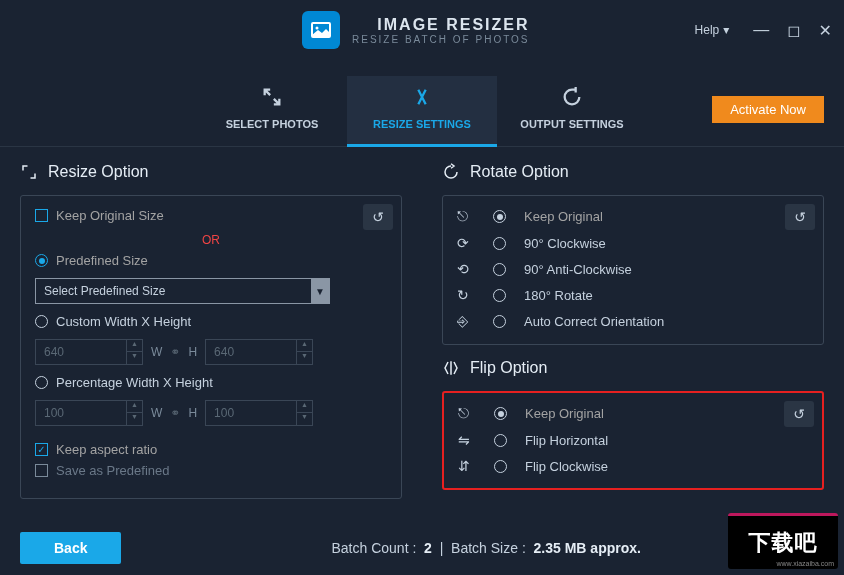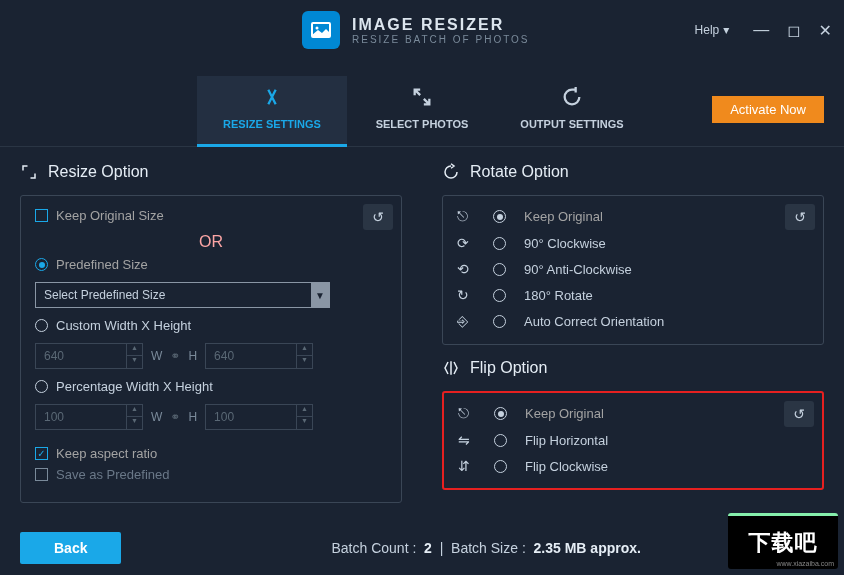--- a/index.html
+++ b/index.html
@@ -1,17 +1,17 @@
 <!DOCTYPE html>
 <html><head>
 <meta charset="utf-8">
 <style>
 * { margin: 0; padding: 0; box-sizing: border-box; }
 body { font-family: 'Segoe UI', Arial, sans-serif; background: #1a2332; color: #c5d1de; width: 844px; height: 575px; overflow: hidden; position: relative; }
-.titlebar { display: flex; align-items: center; padding: 8px 12px 4px 12px; height: 56px; }
+.titlebar { display: flex; align-items: center; padding: 8px 12px 4px 12px; height: 56px; text-align: right; }
 .logo { width: 38px; height: 38px; background: #0088d4; border-radius: 6px; display: flex; align-items: center; justify-content: center; margin-left: 290px; }
 .logo svg { width: 24px; height: 24px; }
 .titleblock { margin-left: 12px; }
 .apptitle { font-size: 16px; font-weight: 600; letter-spacing: 2px; color: #dce5ee; }
 .appsub { font-size: 10px; letter-spacing: 2px; color: #7a8a9a; }
 .help { margin-left: auto; display: flex; align-items: center; gap: 4px; font-size: 12px; color: #c5d1de; cursor: pointer; }
 .winctrl { display: flex; gap: 18px; margin-left: 24px; font-size: 16px; color: #c5d1de; }
 .winctrl span { cursor: pointer; }
 .tabs { display: flex; justify-content: center; gap: 0; margin-top: 20px; position: relative; border-bottom: 1px solid #2a3544; }
 .tab { width: 150px; text-align: center; padding: 10px 0 14px 0; cursor: pointer; position: relative; }
@@ -30,41 +30,41 @@
 .panel.highlight { border: 2px solid #e62020; }
 .reset-btn { position: absolute; top: 8px; right: 8px; width: 30px; height: 26px; background: #2a3544; border-radius: 3px; display: flex; align-items: center; justify-content: center; cursor: pointer; color: #c5d1de; font-size: 14px; }
 .row { display: flex; align-items: center; gap: 8px; margin-bottom: 6px; font-size: 13px; }
 .row.opt { margin-bottom: 10px; }
 .checkbox { width: 13px; height: 13px; border: 1.5px solid #1aa8e8; display: flex; align-items: center; justify-content: center; font-size: 10px; color: #1aa8e8; }
 .checkbox.gray { border-color: #7a8a9a; }
 .radio { width: 13px; height: 13px; border: 1.5px solid #c5d1de; border-radius: 50%; display: flex; align-items: center; justify-content: center; }
 .radio.checked::after { content: ''; width: 6px; height: 6px; background: #c5d1de; border-radius: 50%; }
 .radio.blue { border-color: #1aa8e8; }
 .radio.blue.checked::after { background: #1aa8e8; }
-.or-row { text-align: center; font-size: 16px; color: #fca5a5; margin: 2px 0 6px 0; }
+.or-row { text-align: center; font-size: 12px; color: #ef4444; margin: 2px 0 6px 0; }
 .select { width: 295px; height: 26px; border: 1px solid #8a96a5; background: transparent; color: #c5d1de; font-size: 12px; padding: 0 8px; display: flex; align-items: center; justify-content: space-between; cursor: pointer; margin-bottom: 10px; }
 .select .arrow { width: 18px; height: 100%; background: #8a96a5; margin-right: -8px; display: flex; align-items: center; justify-content: center; color: #1a2332; font-size: 10px; }
 .dims { display: flex; align-items: center; gap: 8px; margin-bottom: 10px; }
 .dimbox { width: 108px; height: 26px; border: 1px solid #3a4656; background: transparent; display: flex; align-items: center; }
 .dimval { flex: 1; padding: 0 8px; font-size: 12px; color: #5a6875; }
 .dimspin { width: 16px; border-left: 1px solid #3a4656; display: flex; flex-direction: column; }
 .dimspin span { height: 12px; font-size: 7px; text-align: center; color: #5a6875; border-bottom: 1px solid #3a4656; cursor: pointer; }
 .dimspin span:last-child { border-bottom: none; }
 .dimlbl { font-size: 12px; color: #7a8a9a; }
 .link-icon { font-size: 12px; color: #5a6875; }
 .rot-row { display: flex; align-items: center; gap: 18px; margin-bottom: 10px; font-size: 13px; }
 .rot-icon { width: 18px; color: #c5d1de; font-size: 14px; }
 .label-muted { color: #6a7888; }
 .label-bright { color: #a3a3a3; }
 .col2-gap { height: 14px; }
 .footer { position: absolute; bottom: 0; left: 0; right: 0; height: 54px; display: flex; align-items: center; padding: 0 20px; background: #1a2332; }
 .back-btn { background: #1aa8e8; color: #fff; padding: 8px 34px; font-size: 14px; font-weight: 700; cursor: pointer; border-radius: 2px; }
 .batch-info { margin-left: 210px; font-size: 14px; }
 .batch-info b { color: #e5edf5; font-weight: 600; }
-.watermark { position: absolute; right: 6px; bottom: 6px; width: 110px; height: 56px; background: #000; color: #fff; font-size: 22px; font-weight: bold; display: flex; align-items: center; justify-content: center; border-top: 3px solid #86efac; border-radius: 3px; letter-spacing: 1px; }
+.watermark { position: absolute; right: 6px; bottom: 6px; width: 110px; height: 56px; background: #000; color: #fff; font-size: 22px; font-weight: bold; display: flex; align-items: center; justify-content: center; border-top: 3px solid #be185d; border-radius: 3px; letter-spacing: 1px; }
 .watermark .sub { position: absolute; bottom: 2px; right: 4px; font-size: 7px; letter-spacing: 0; font-weight: normal; color: #888; }
 </style>
 </head>
 <body>
 
 <div class="titlebar">
   <div class="logo">
     <svg viewBox="0 0 24 24" fill="white">
         <rect x="3" y="5" width="18" height="14" rx="1" fill="none" stroke="white" stroke-width="2"></rect>
         <circle cx="8" cy="10" r="1.5"></circle>
@@ -80,31 +80,31 @@
       <span>▾</span>
   </div>
   <div class="winctrl">
     <span>—</span>
     <span>◻</span>
     <span>✕</span>
   </div>
 </div>
 
 <div class="tabs">
+  <div class="tab">
+    <svg class="tab-icon" viewBox="0 0 24 24" fill="none" stroke="currentColor" stroke-width="2.5">
+        <path d="M4 10 V4 H10 M4 4 L10 10 M20 14 V20 H14 M20 20 L14 14"></path>
+      </svg>
+    <span class="tab-label">SELECT PHOTOS</span>
+  </div>
   <div class="tab active">
     <svg class="tab-icon" viewBox="0 0 24 24" fill="none" stroke="currentColor" stroke-width="2.5">
         <path d="M8 4 L12 12 L16 4 M8 20 L12 12 L16 20"></path>
       </svg>
     <span class="tab-label">RESIZE SETTINGS</span>
-  </div>
-  <div class="tab">
-    <svg class="tab-icon" viewBox="0 0 24 24" fill="none" stroke="currentColor" stroke-width="2.5">
-        <path d="M4 10 V4 H10 M4 4 L10 10 M20 14 V20 H14 M20 20 L14 14"></path>
-      </svg>
-    <span class="tab-label">SELECT PHOTOS</span>
   </div>
   <div class="tab">
     <svg class="tab-icon" viewBox="0 0 24 24" fill="none" stroke="currentColor" stroke-width="2.5">
         <path d="M20 12 A8 8 0 1 1 12 4 L16 4 M16 1 L16 7"></path>
       </svg>
     <span class="tab-label">OUTPUT SETTINGS</span>
   </div>
   <div class="activate">Activate Now</div>
 </div>
 

